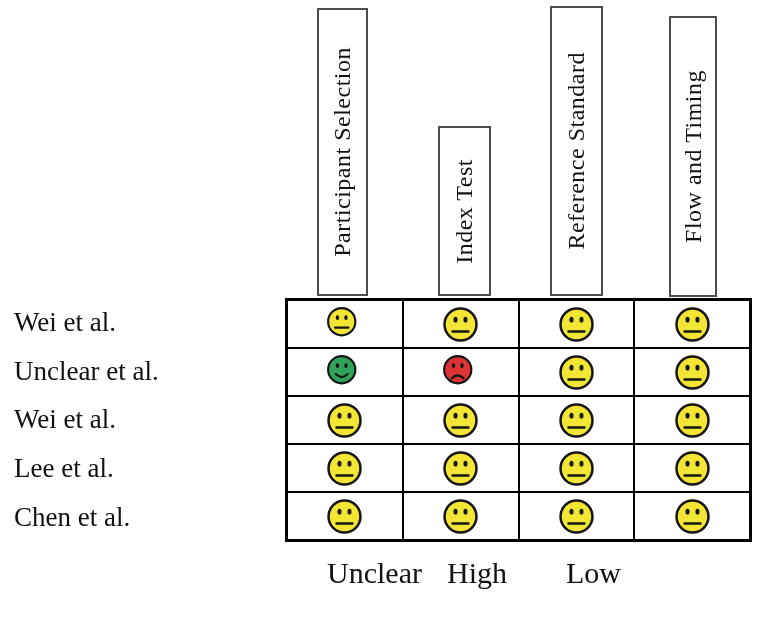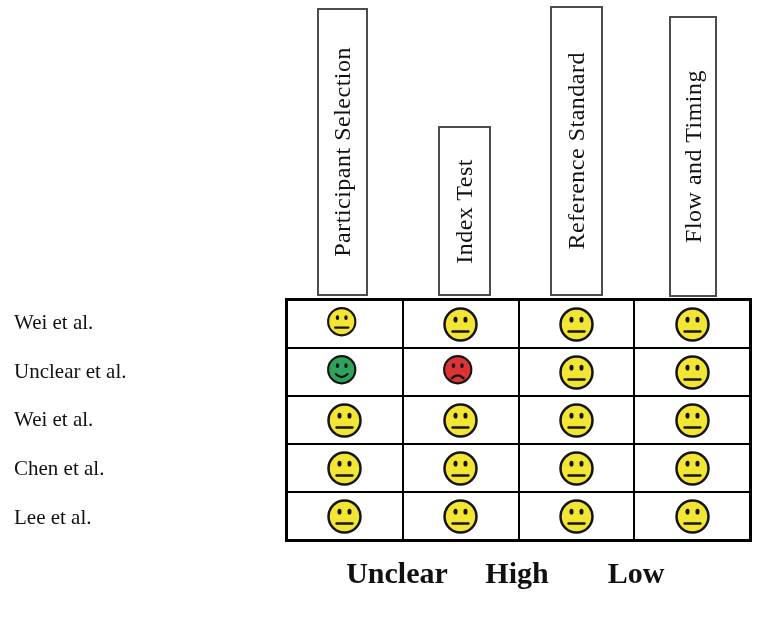--- a/index.html
+++ b/index.html
@@ -47,21 +47,21 @@
     width: 285px;
     height: 244px;
     display: flex;
     flex-direction: column;
   }
   .study-label {
     flex: 1;
     display: flex;
     align-items: center;
     padding-left: 14px;
-    font-size: 21px;
+    font-size: 27px;
     color: #111111;
   }
 
   
   .ratings-grid {
     position: absolute;
     left: 285px;
     top: 298px;
     width: 467px;
     height: 244px;
@@ -79,23 +79,21 @@
     justify-content: center;
   }
 
   
   .legend-item {
     position: absolute;
     top: 544px;
     width: 140px;
     display: flex;
     flex-direction: column;
-    align-items: center;
     gap: 12px;
-    font-weight: bold;
   }
   #legend-unclear { left: 327px; }
   #legend-high    { left: 447px; }
   #legend-low     { left: 566px; }
   .legend-face { line-height: 0; }
   .legend-label {
     font-size: 30px;
     color: #111111;
     white-space: nowrap;
   }
@@ -115,22 +113,22 @@
     <span class="vtext">Reference Standard</span>
   </div>
   <div class="header-box" id="hb-flow">
     <span class="vtext">Flow and Timing</span>
   </div>
 
   <div class="study-labels">
       <div class="study-label">Wei et al.</div>
       <div class="study-label">Unclear et al.</div>
       <div class="study-label">Wei et al.</div>
+      <div class="study-label">Lee et al.</div>
       <div class="study-label">Chen et al.</div>
-      <div class="study-label">Lee et al.</div>
     </div>
 
   <div class="ratings-grid">
       <div class="cell">
         <svg viewBox="0 0 40 40" width="37" height="37">
           <svg viewBox="0 0 40 40" width="34" height="34">
             <circle cx="20" cy="20" r="17.3" fill="#f2e533" stroke="#151515" stroke-width="2.7"></circle>
             <ellipse cx="14.6" cy="14.8" rx="2.2" ry="3.1" fill="#151515"></ellipse>
             <ellipse cx="25.4" cy="14.8" rx="2.2" ry="3.1" fill="#151515"></ellipse>
             <g stroke="#151515" stroke-width="2.8" stroke-linecap="round">

